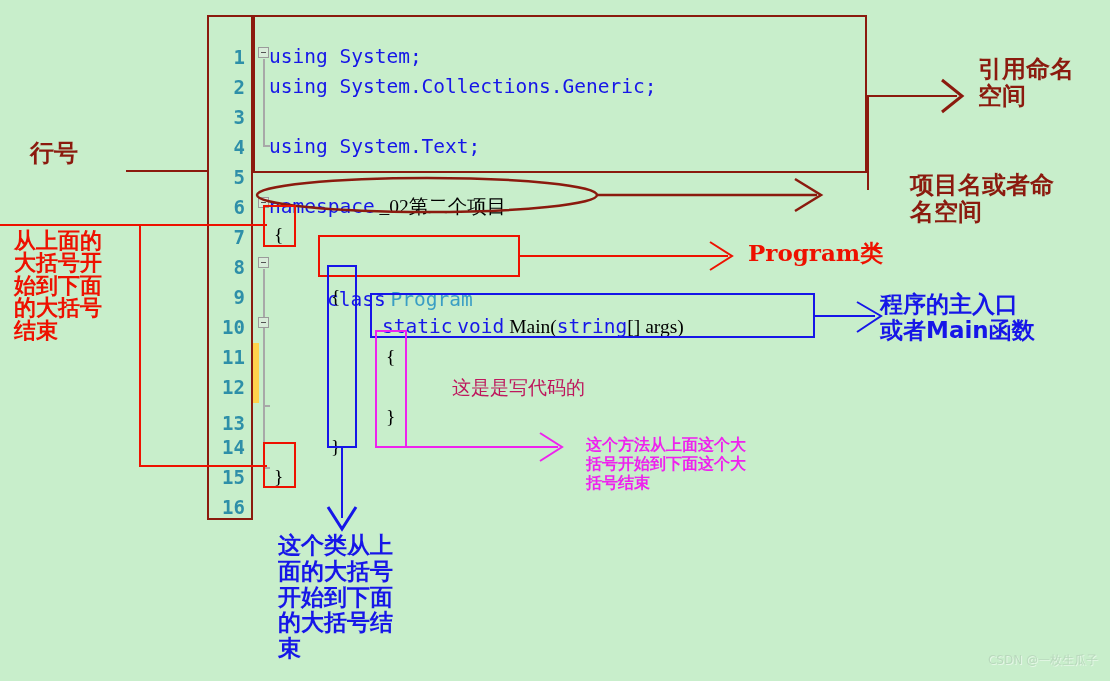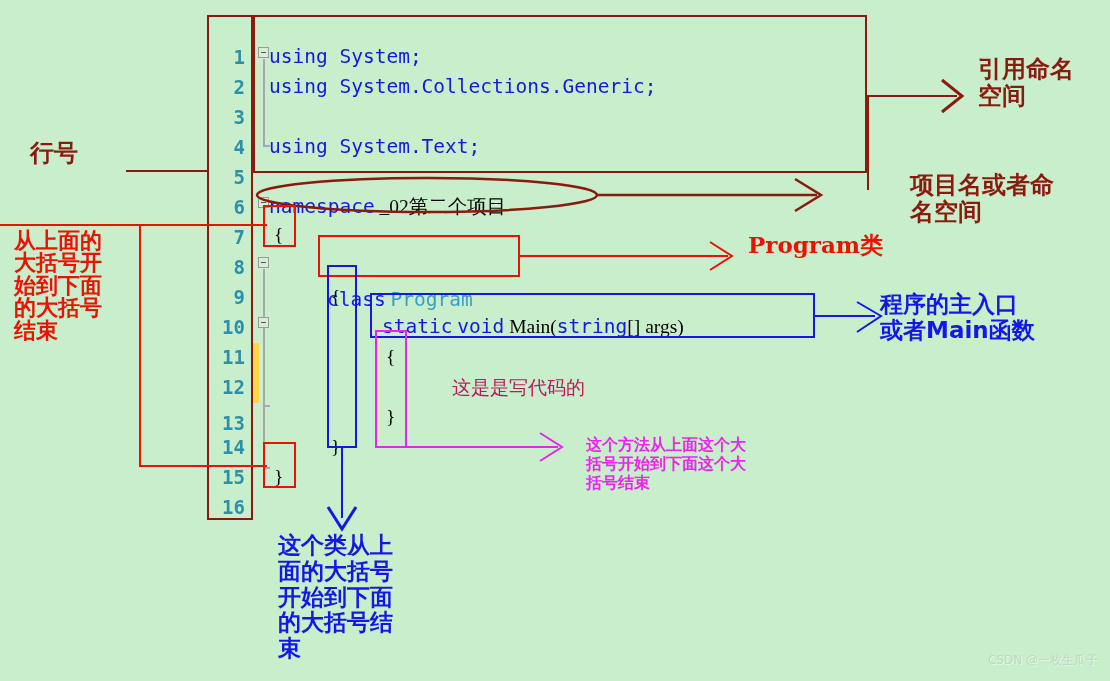--- a/index.html
+++ b/index.html
@@ -64,21 +64,21 @@
   .anno{
     position:absolute;white-space:pre;line-height:1.12;
     font-family:"DejaVu Sans","Liberation Sans",sans-serif;
   }
   .anno-dr{color:#8b1a0e;font-size:24px;font-weight:bold;}
   .anno-rd{color:#ee1100;font-size:23px;font-weight:bold;}
   .anno-bl{color:#1616e8;font-size:23px;font-weight:bold;}
   .anno-mg{color:#ee22ee;font-size:16px;font-weight:bold;}
   .anno-rd-small{color:#ee1100;font-size:22px;font-weight:bold;letter-spacing:0px;}
 
-  .mono-red{font-family:"DejaVu Serif","Liberation Serif",serif;font-weight:bold;}
+  .mono-red{font-family:"DejaVu Serif","Liberation Serif",serif;font-weight:bold;margin-top:8px;}
 
   .watermark{
     position:absolute;right:12px;bottom:12px;
     color:#b9d9bd;font-size:12px;
     font-family:"DejaVu Sans","Liberation Sans",sans-serif;
     text-shadow:1px 1px 0 #ffffff88;
   }
   svg{overflow:visible;}
 </style>
 </head>

